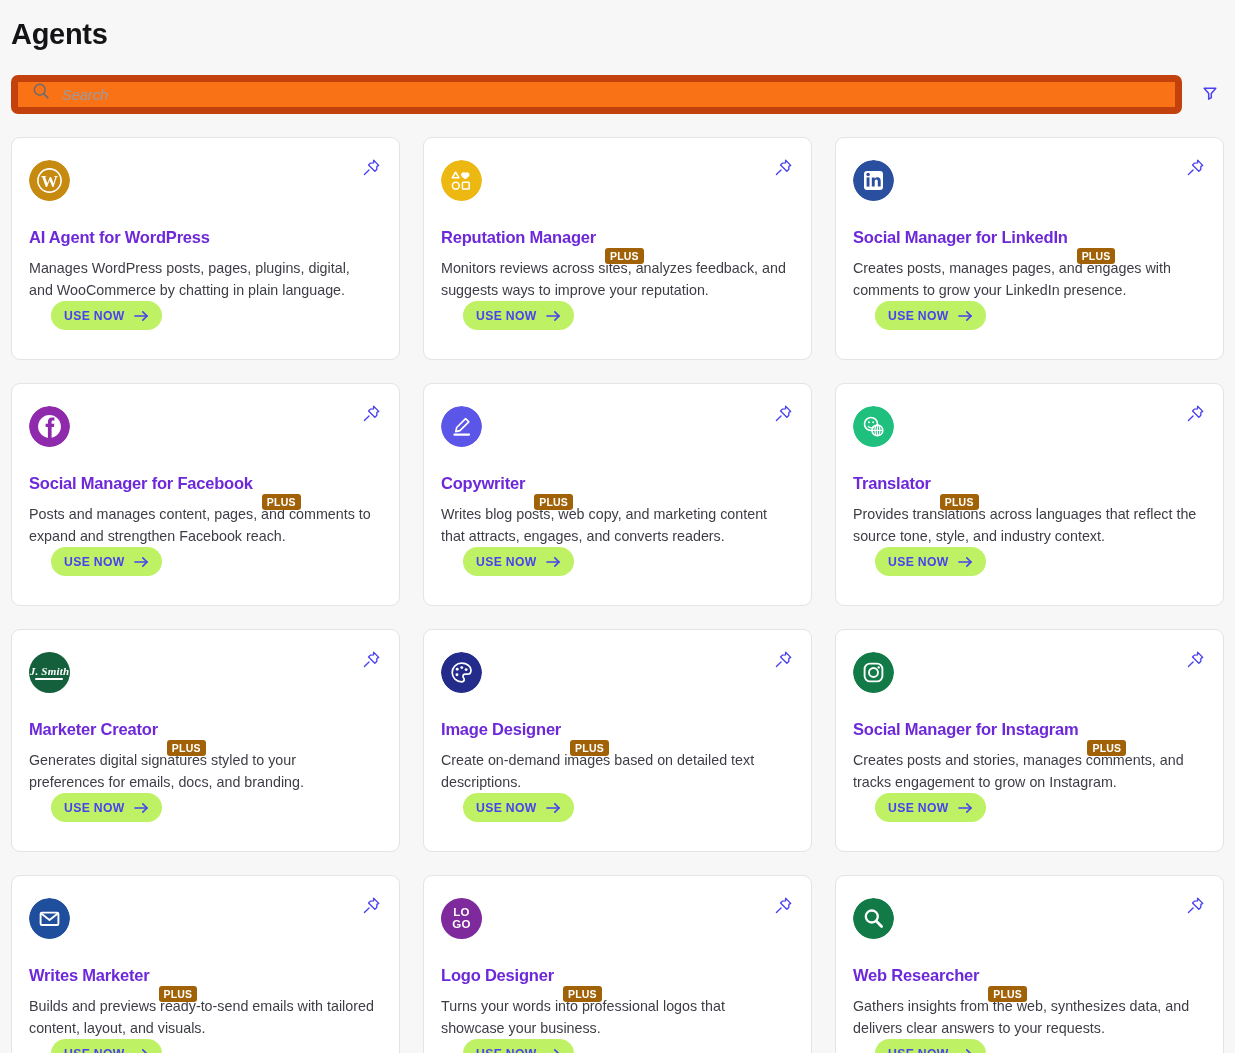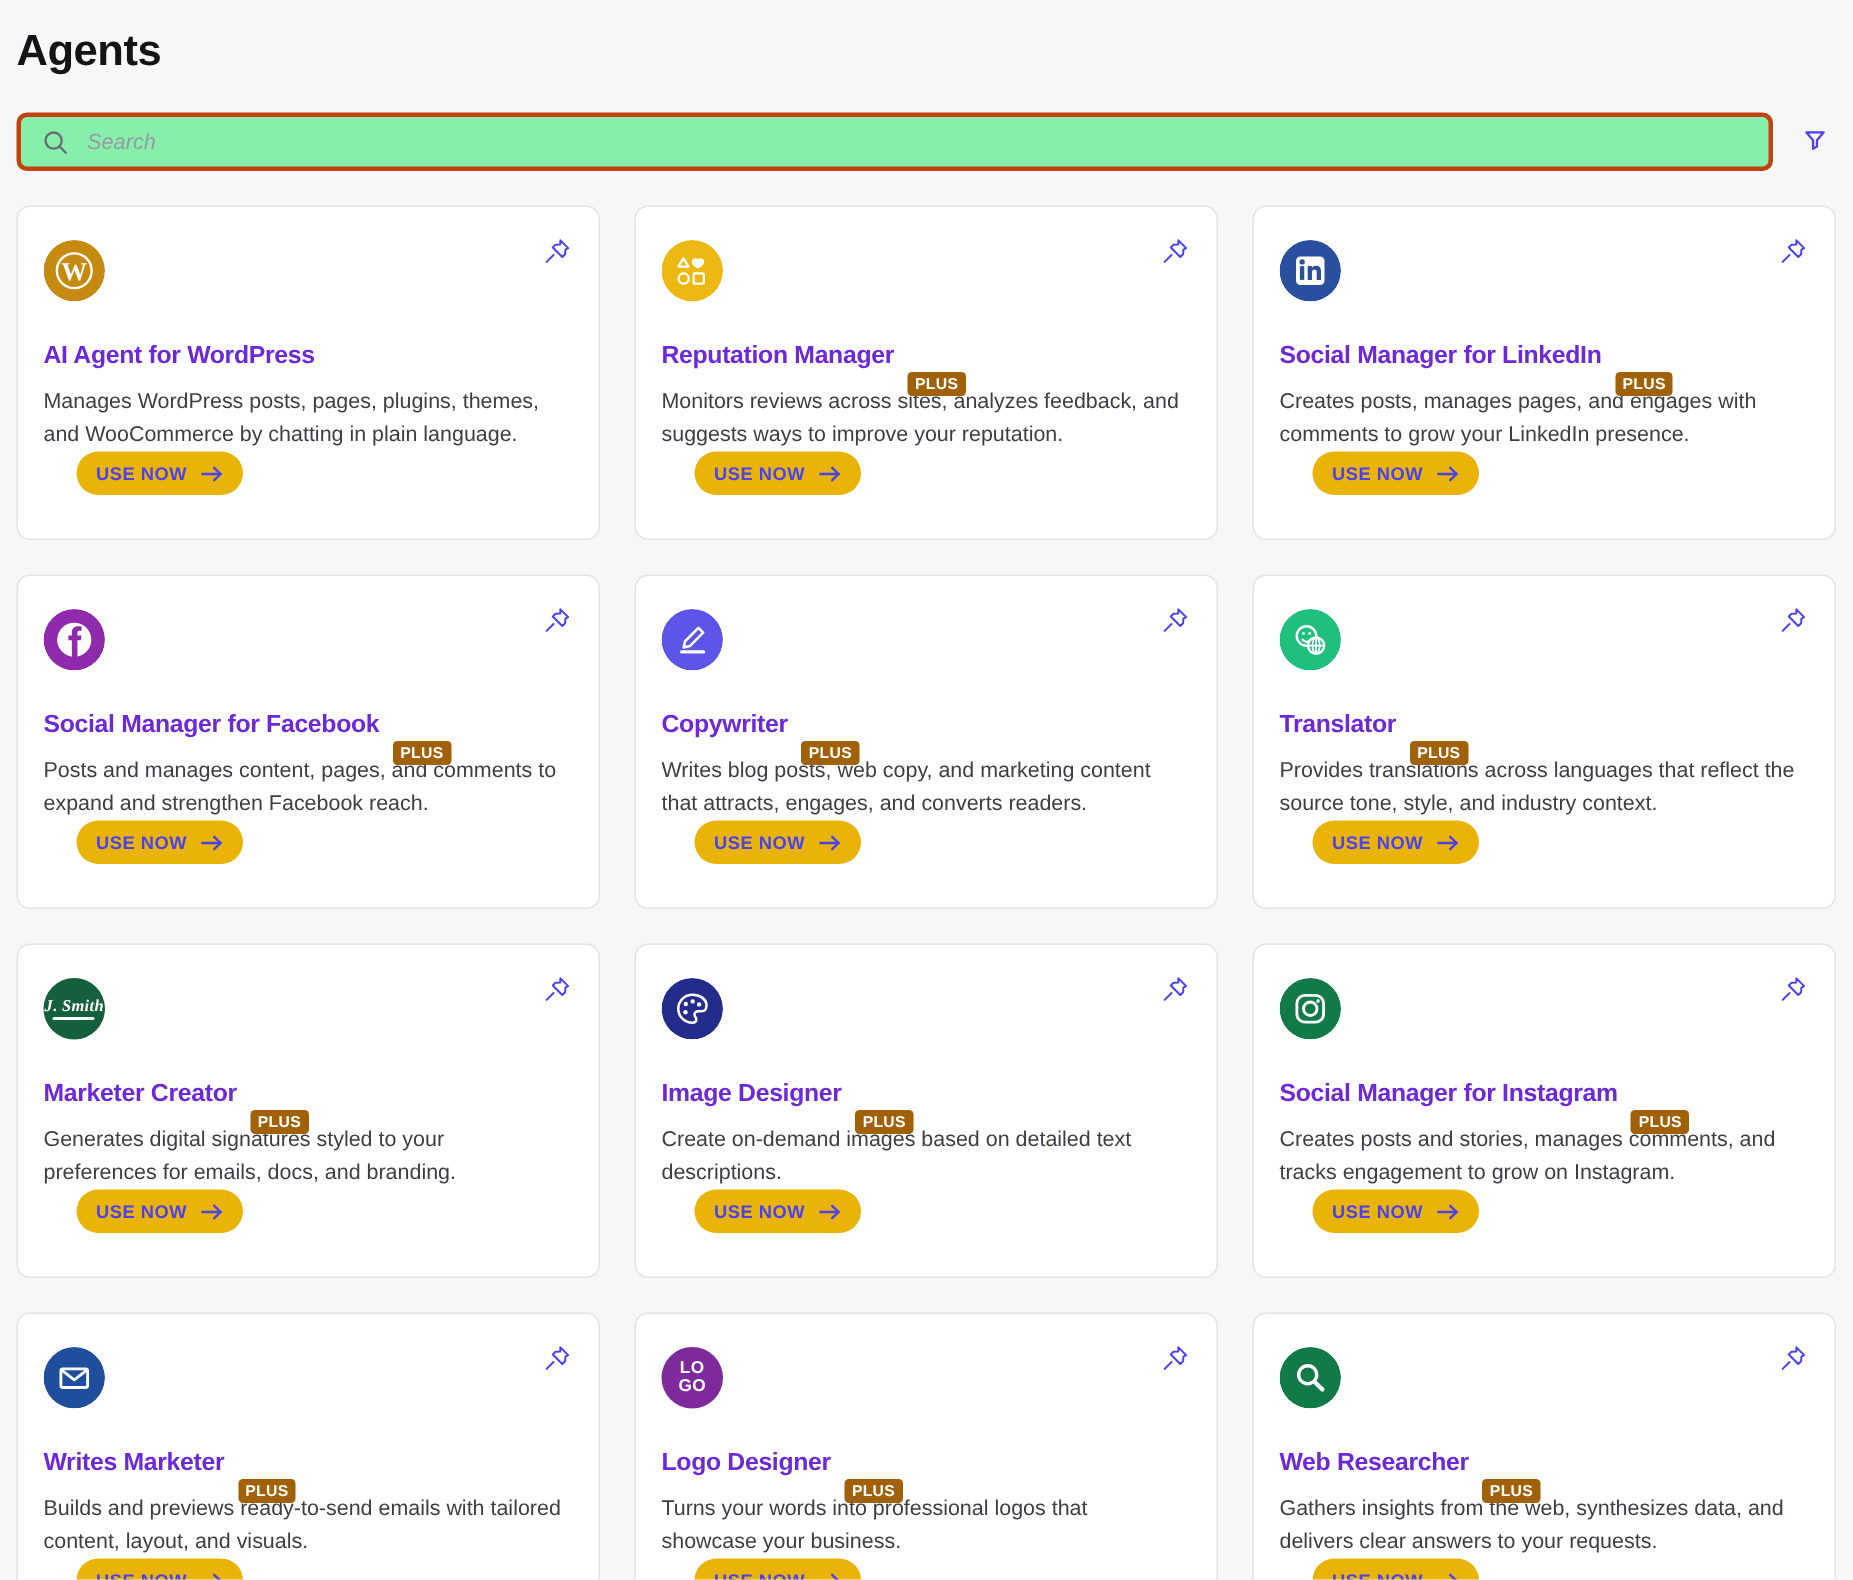--- a/index.html
+++ b/index.html
@@ -25,25 +25,24 @@
   
   .search-row {
     display: flex;
     align-items: center;
     gap: 16px;
     margin-top: 21px;
   }
   .search-box {
     flex: 1 1 auto;
     height: 39px;
-    background: #86efac;
-    border: 3px solid #c2410c;
+    background: #f97316;
+    border: 7px solid #c2410c;
     border-radius: 7px;
     display: flex;
-    align-items: center;
     padding: 0 14px;
     gap: 12px;
   }
   .search-icon { width: 18px; height: 18px; display: block; flex: 0 0 auto; }
   .search-input {
     border: none; outline: none; background: transparent;
     flex: 1 1 auto;
     font-family: "Liberation Sans", sans-serif;
     font-size: 14.5px;
     font-style: italic;
@@ -118,21 +117,21 @@
     margin-top: 10px;
     font-size: 14.3px;
     line-height: 21.5px;
     color: #3d3d46;
     max-width: 345px;
   }
   .use-now {
     position: absolute;
     left: 39px;
     bottom: 29px;
-    background: #eab308;
+    background: #bef264;
     border: none;
     border-radius: 20px;
     height: 29px;
     padding: 0 13px;
     display: inline-flex;
     align-items: center;
     gap: 9px;
     cursor: pointer;
   }
   .card:nth-child(3n+1) .use-now { left: 39px; }
@@ -198,21 +197,21 @@
         </div>
         <button class="pin-btn">
           <span><svg width="21" height="21" viewBox="0 0 22 22" fill="none">
               <path d="M13.2 3.4l5.4 5.4-1.9 1.0-0.2 3.3-2.0 1.9-6.6-6.6 1.9-2.0 3.3-0.2z" stroke="#4a41f0" stroke-width="1.4" stroke-linejoin="round" fill="none"></path>
               <line x1="8.4" y1="13.6" x2="3.6" y2="18.4" stroke="#4a41f0" stroke-width="1.4" stroke-linecap="round"></line>
             </svg></span>
         </button>
         <div class="card-title-row">
           <span class="card-title">AI Agent for WordPress</span>
         </div>
-        <p class="card-desc">Manages WordPress posts, pages, plugins, themes, and WooCommerce by chatting in plain language.</p>
+        <p class="card-desc">Manages WordPress posts, pages, plugins, digital, and WooCommerce by chatting in plain language.</p>
         <button class="use-now">
           <span class="use-now-label">USE NOW</span>
           <span>
             <svg width="15" height="14" viewBox="0 0 16 14" fill="none">
               <line x1="1" y1="7" x2="14" y2="7" stroke="#4a41f0" stroke-width="1.7" stroke-linecap="round"></line>
               <path d="M9.4 2.6L13.9 7l-4.5 4.4" stroke="#4a41f0" stroke-width="1.7" stroke-linecap="round" stroke-linejoin="round" fill="none"></path>
             </svg>
           </span>
         </button>
       </div>

